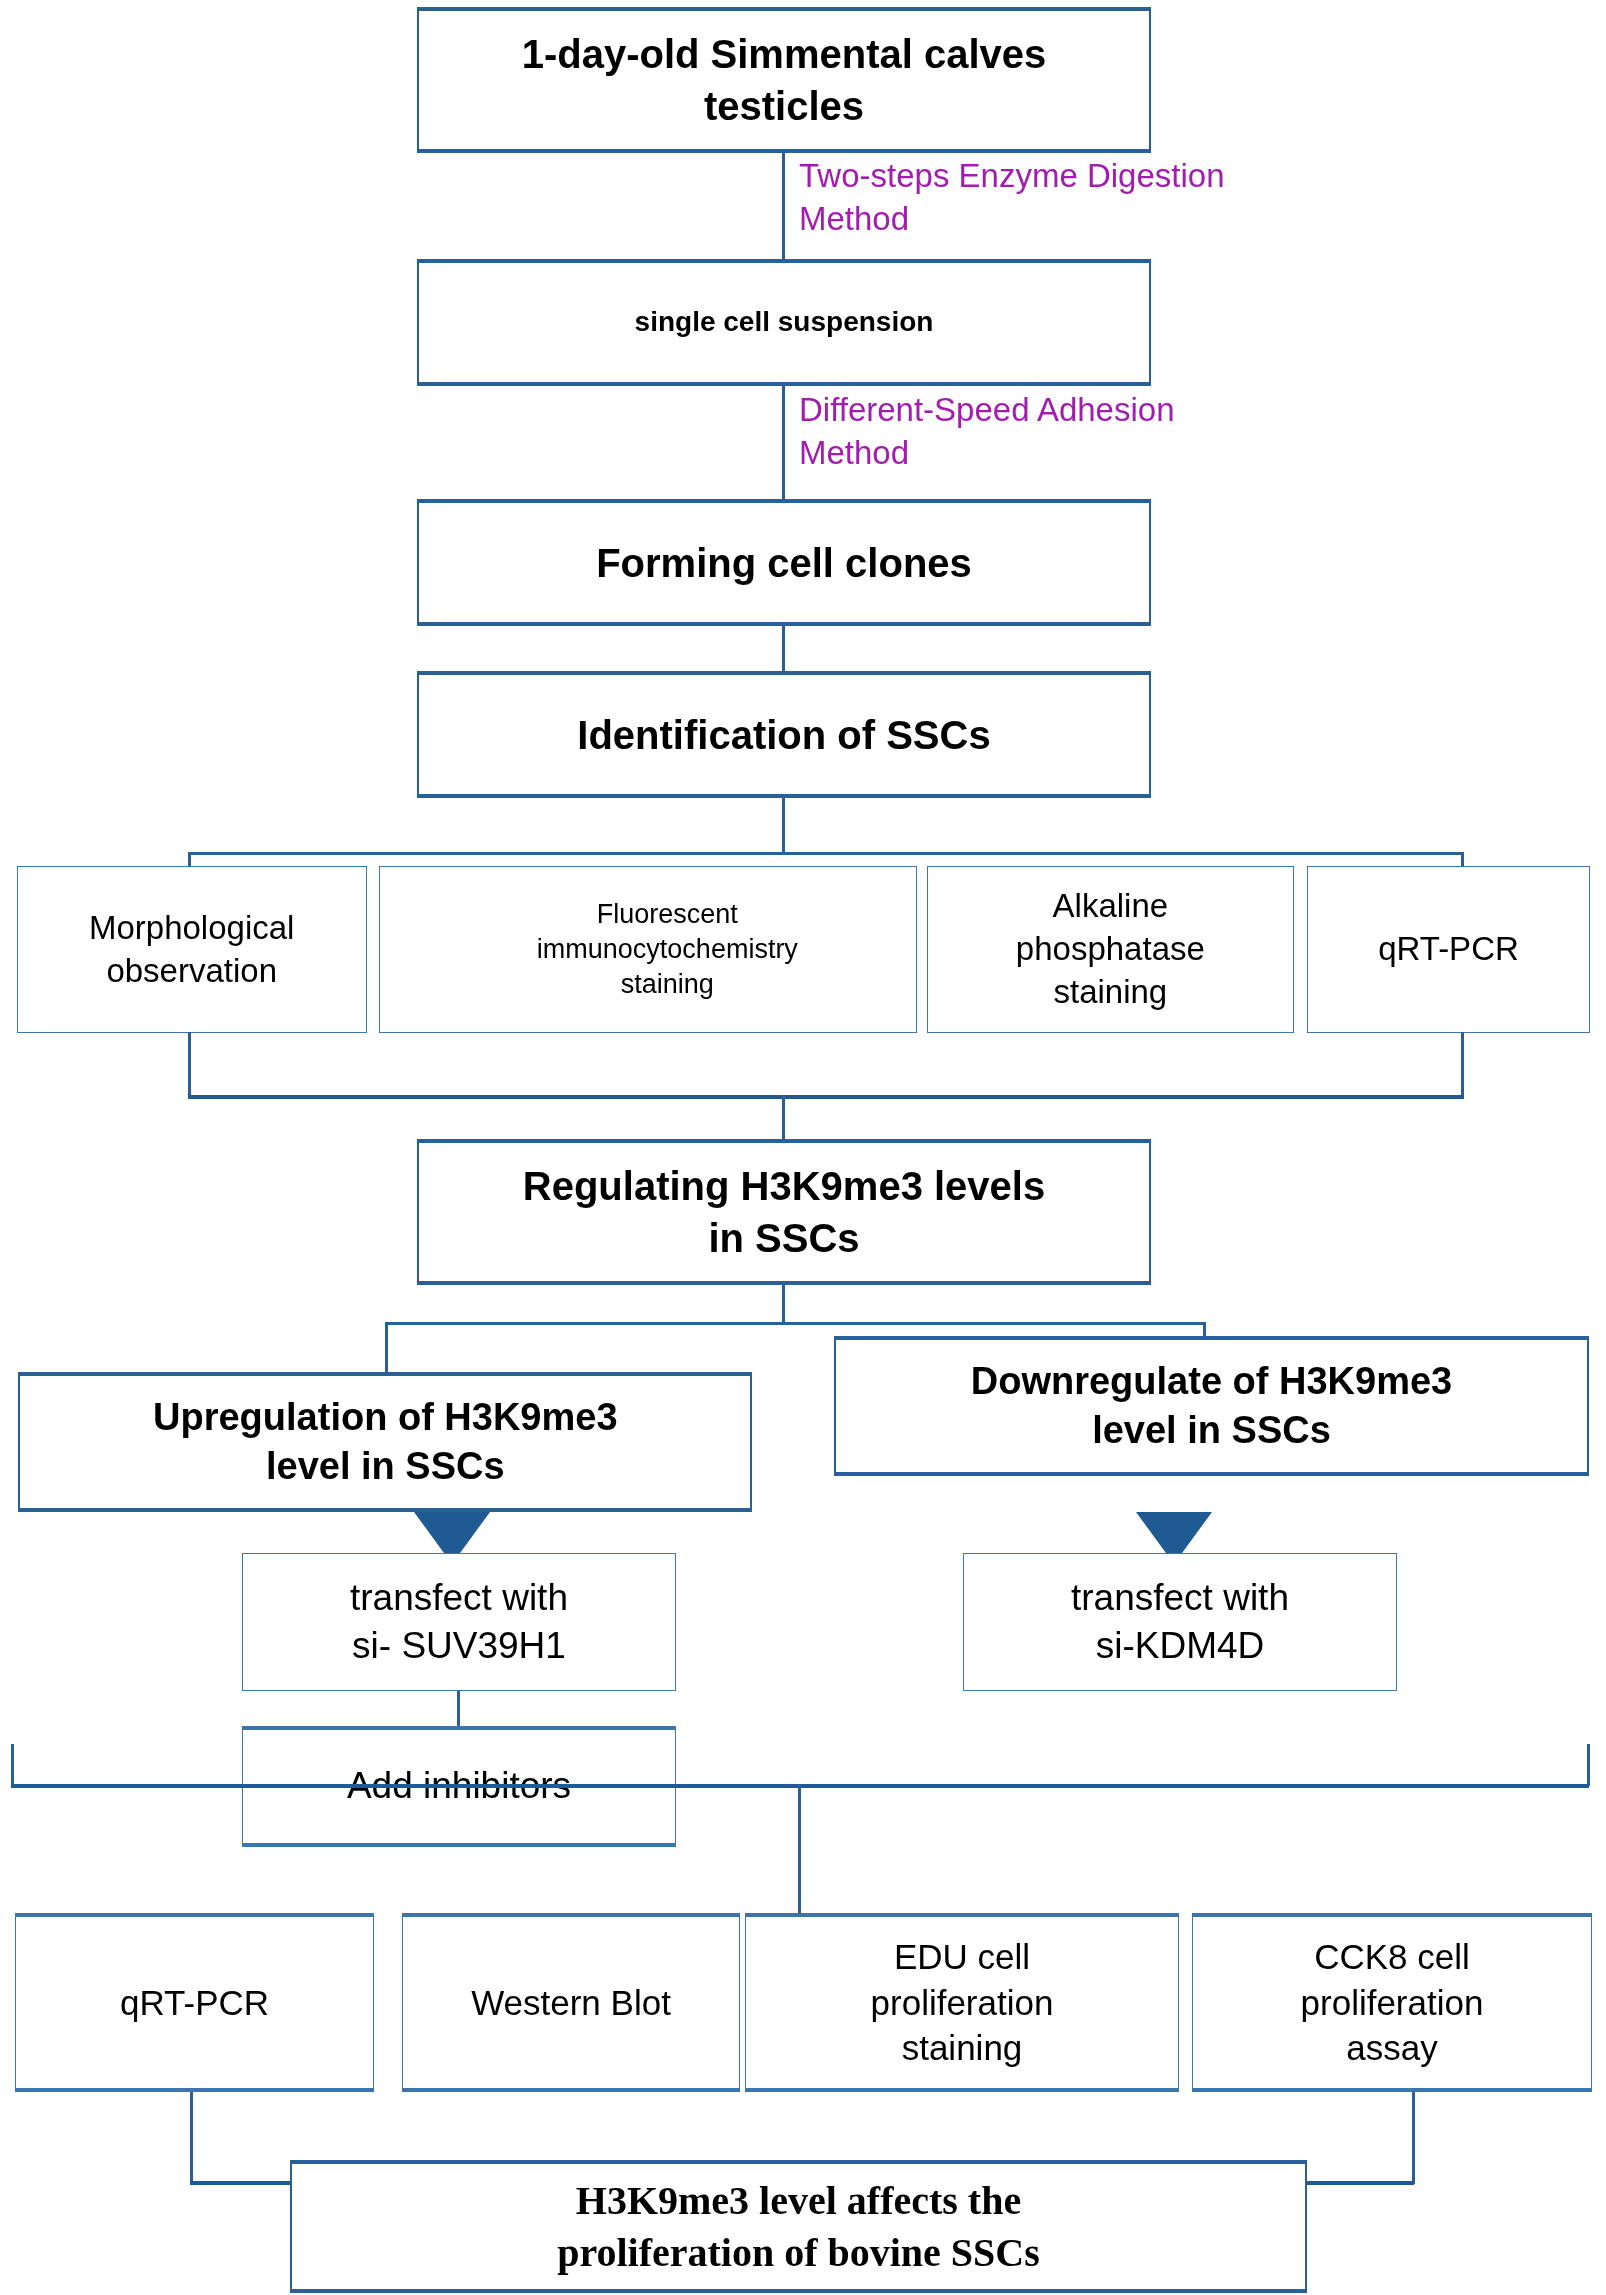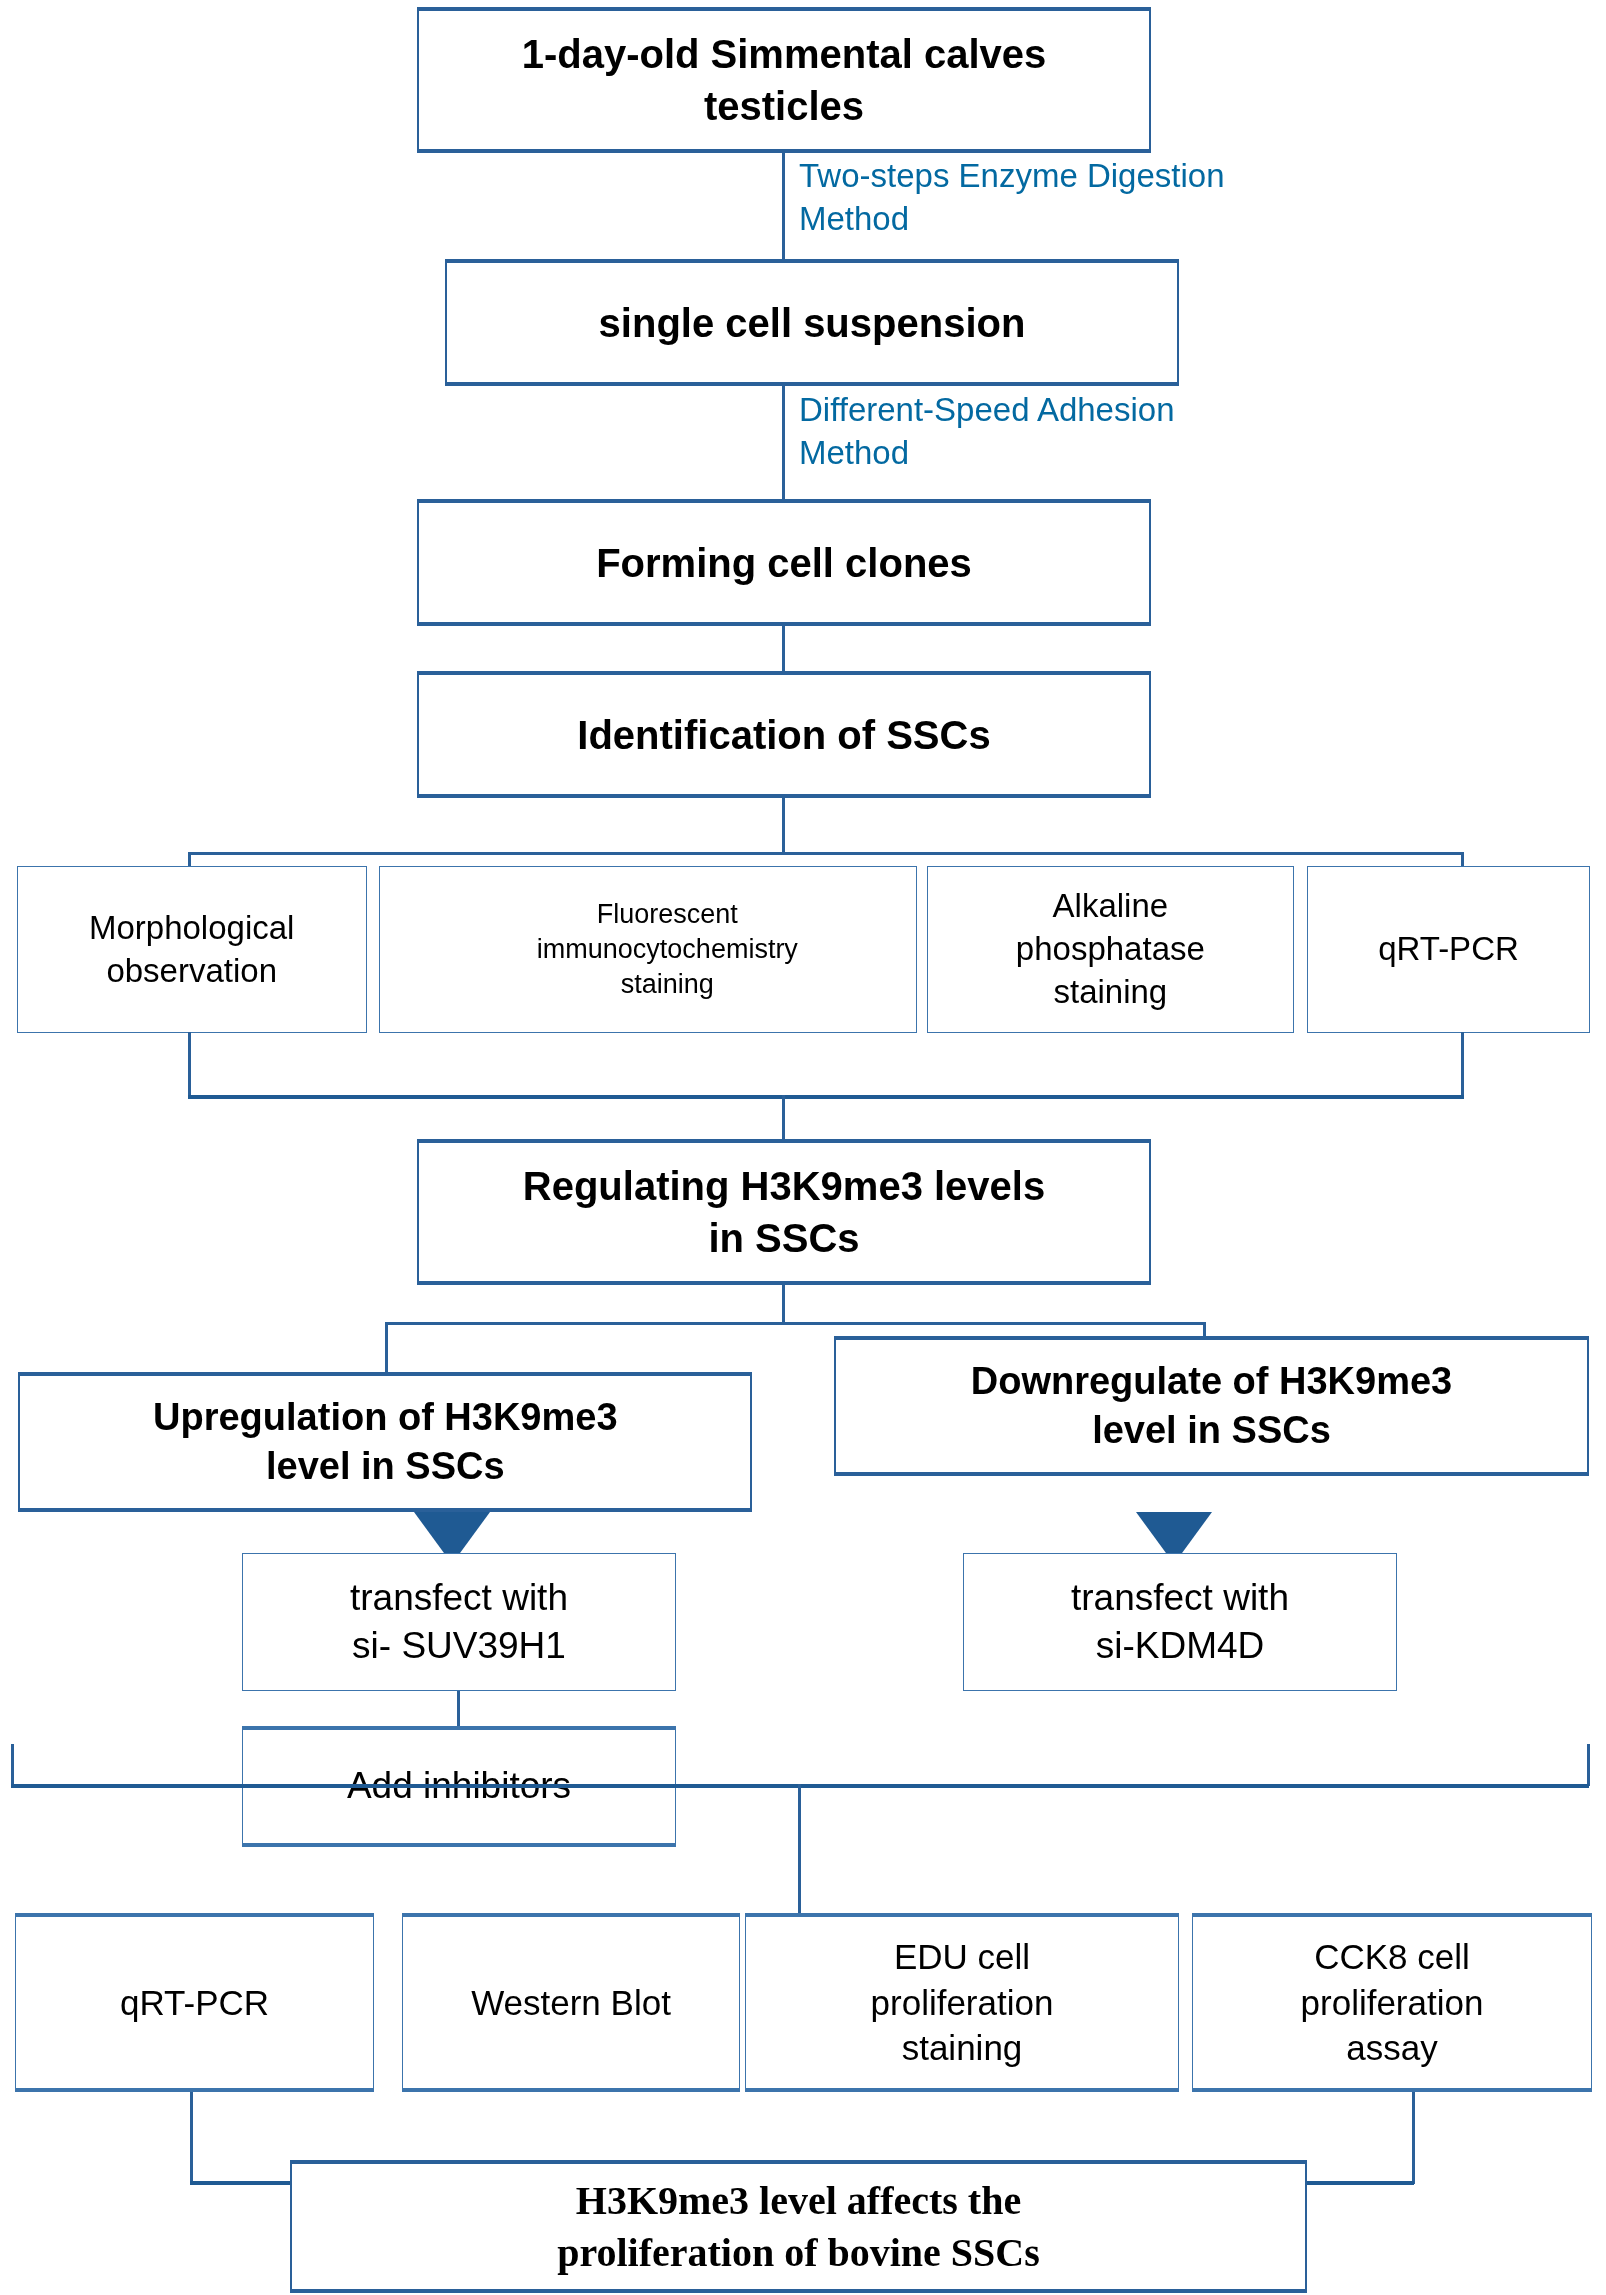--- a/index.html
+++ b/index.html
@@ -51,21 +51,21 @@
     background: #2A6099;
   }
   .ln.v { width: 2.5px; }
   .ln.h { height: 2.5px; }
   .ln.thick { background: #1F5A93; }
   .ln.h.thick { height: 4.2px; }
 
   
   .sidelabel {
     position: absolute;
-    color: #0369a1;
+    color: #a21caf;
     line-height: 1.30;
     white-space: pre-line;
     text-align: left;
   }
 
   
   .arrow {
     position: absolute;
     width: 0;
     height: 0;
@@ -79,21 +79,21 @@
 
 <div id="canvas">
 
   <div class="box bold heavy" style="left:417px; top:6.7px; width:734px; height:146px; font-size:40px;">1-day-old Simmental calves
 testicles</div>
 
   <div class="ln v" style="left:782px; top:153px; height:107px;"></div>
   <div class="sidelabel" style="left:799px; top:155px; width:584px; font-size:33px;">Two-steps Enzyme Digestion
 Method</div>
 
-  <div class="box bold heavy" style="left:417px; top:259px; width:734px; height:127px; font-size:40px;margin-left:28px;">single cell suspension</div>
+  <div class="box bold heavy" style="left:417px; top:259px; width:734px; height:127px; font-size:28px;">single cell suspension</div>
 
   <div class="ln v" style="left:782px; top:386px; height:113px;"></div>
   <div class="sidelabel" style="left:799px; top:389px; width:584px; font-size:33px;">Different-Speed Adhesion
 Method</div>
 
   <div class="box bold heavy" style="left:417px; top:499px; width:734px; height:127px; font-size:40px;">Forming cell clones</div>
 
   <div class="ln v" style="left:782px; top:625px; height:46px;"></div>
 
   <div class="box bold heavy" style="left:417px; top:671px; width:734px; height:127px; font-size:40px;">Identification of SSCs</div>

